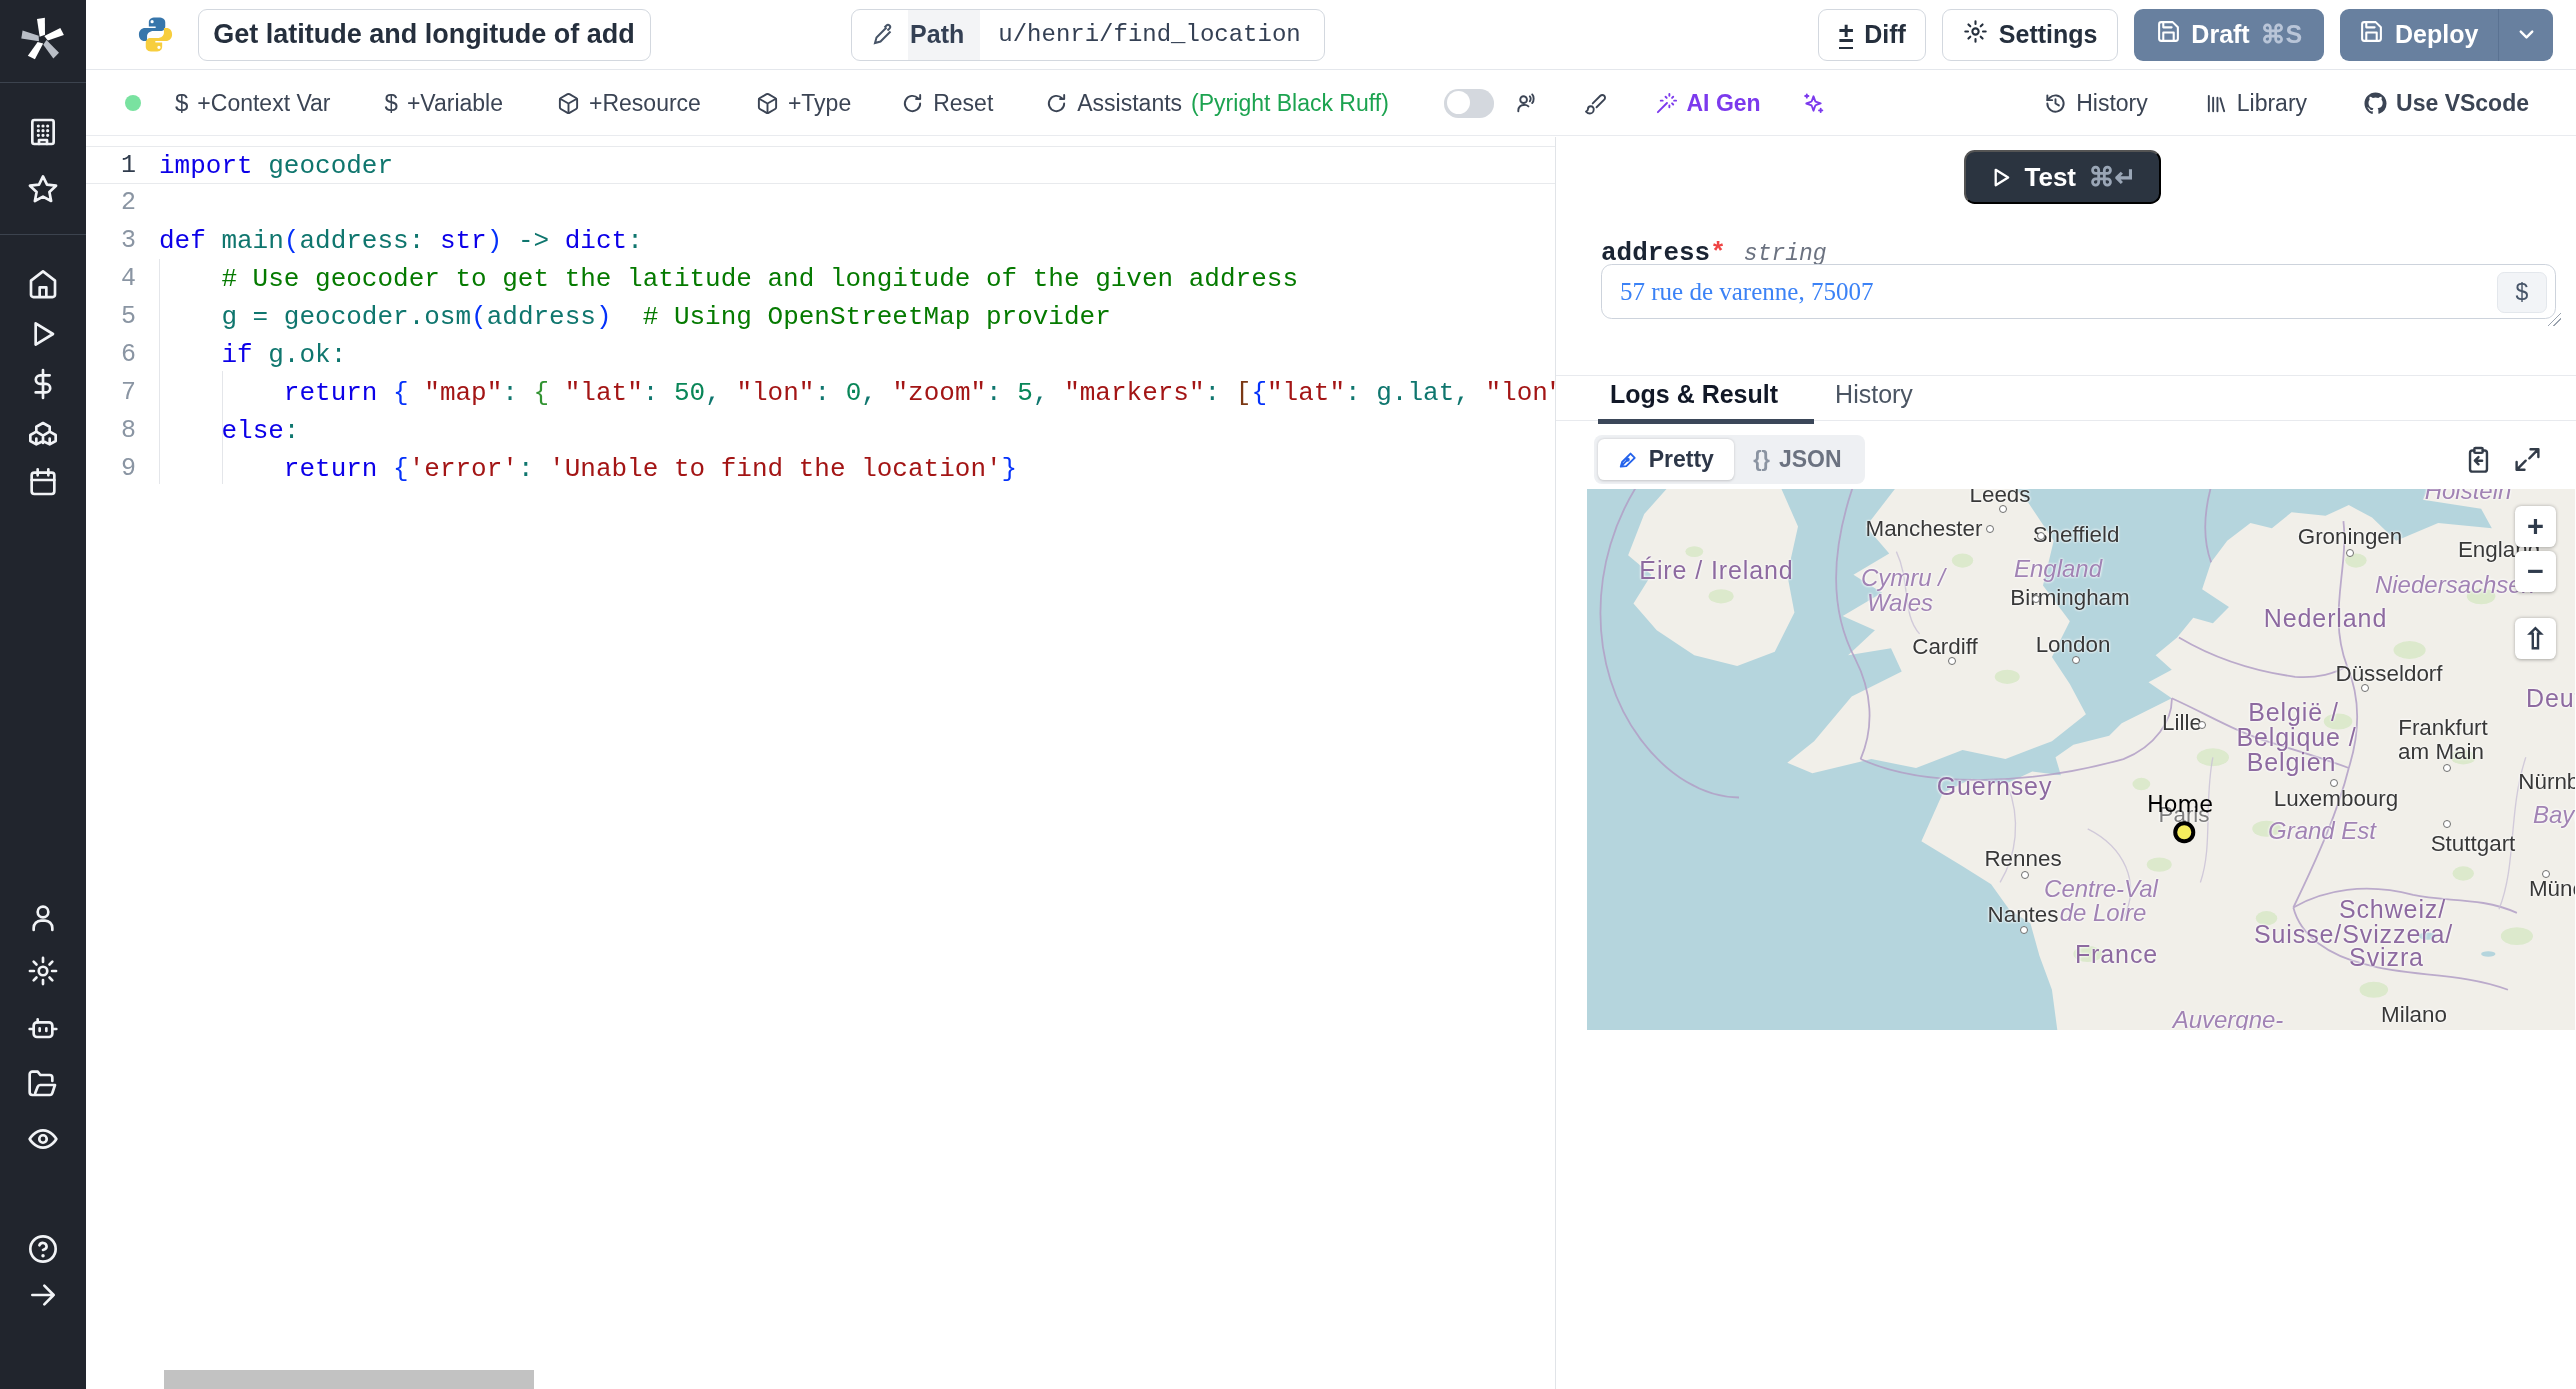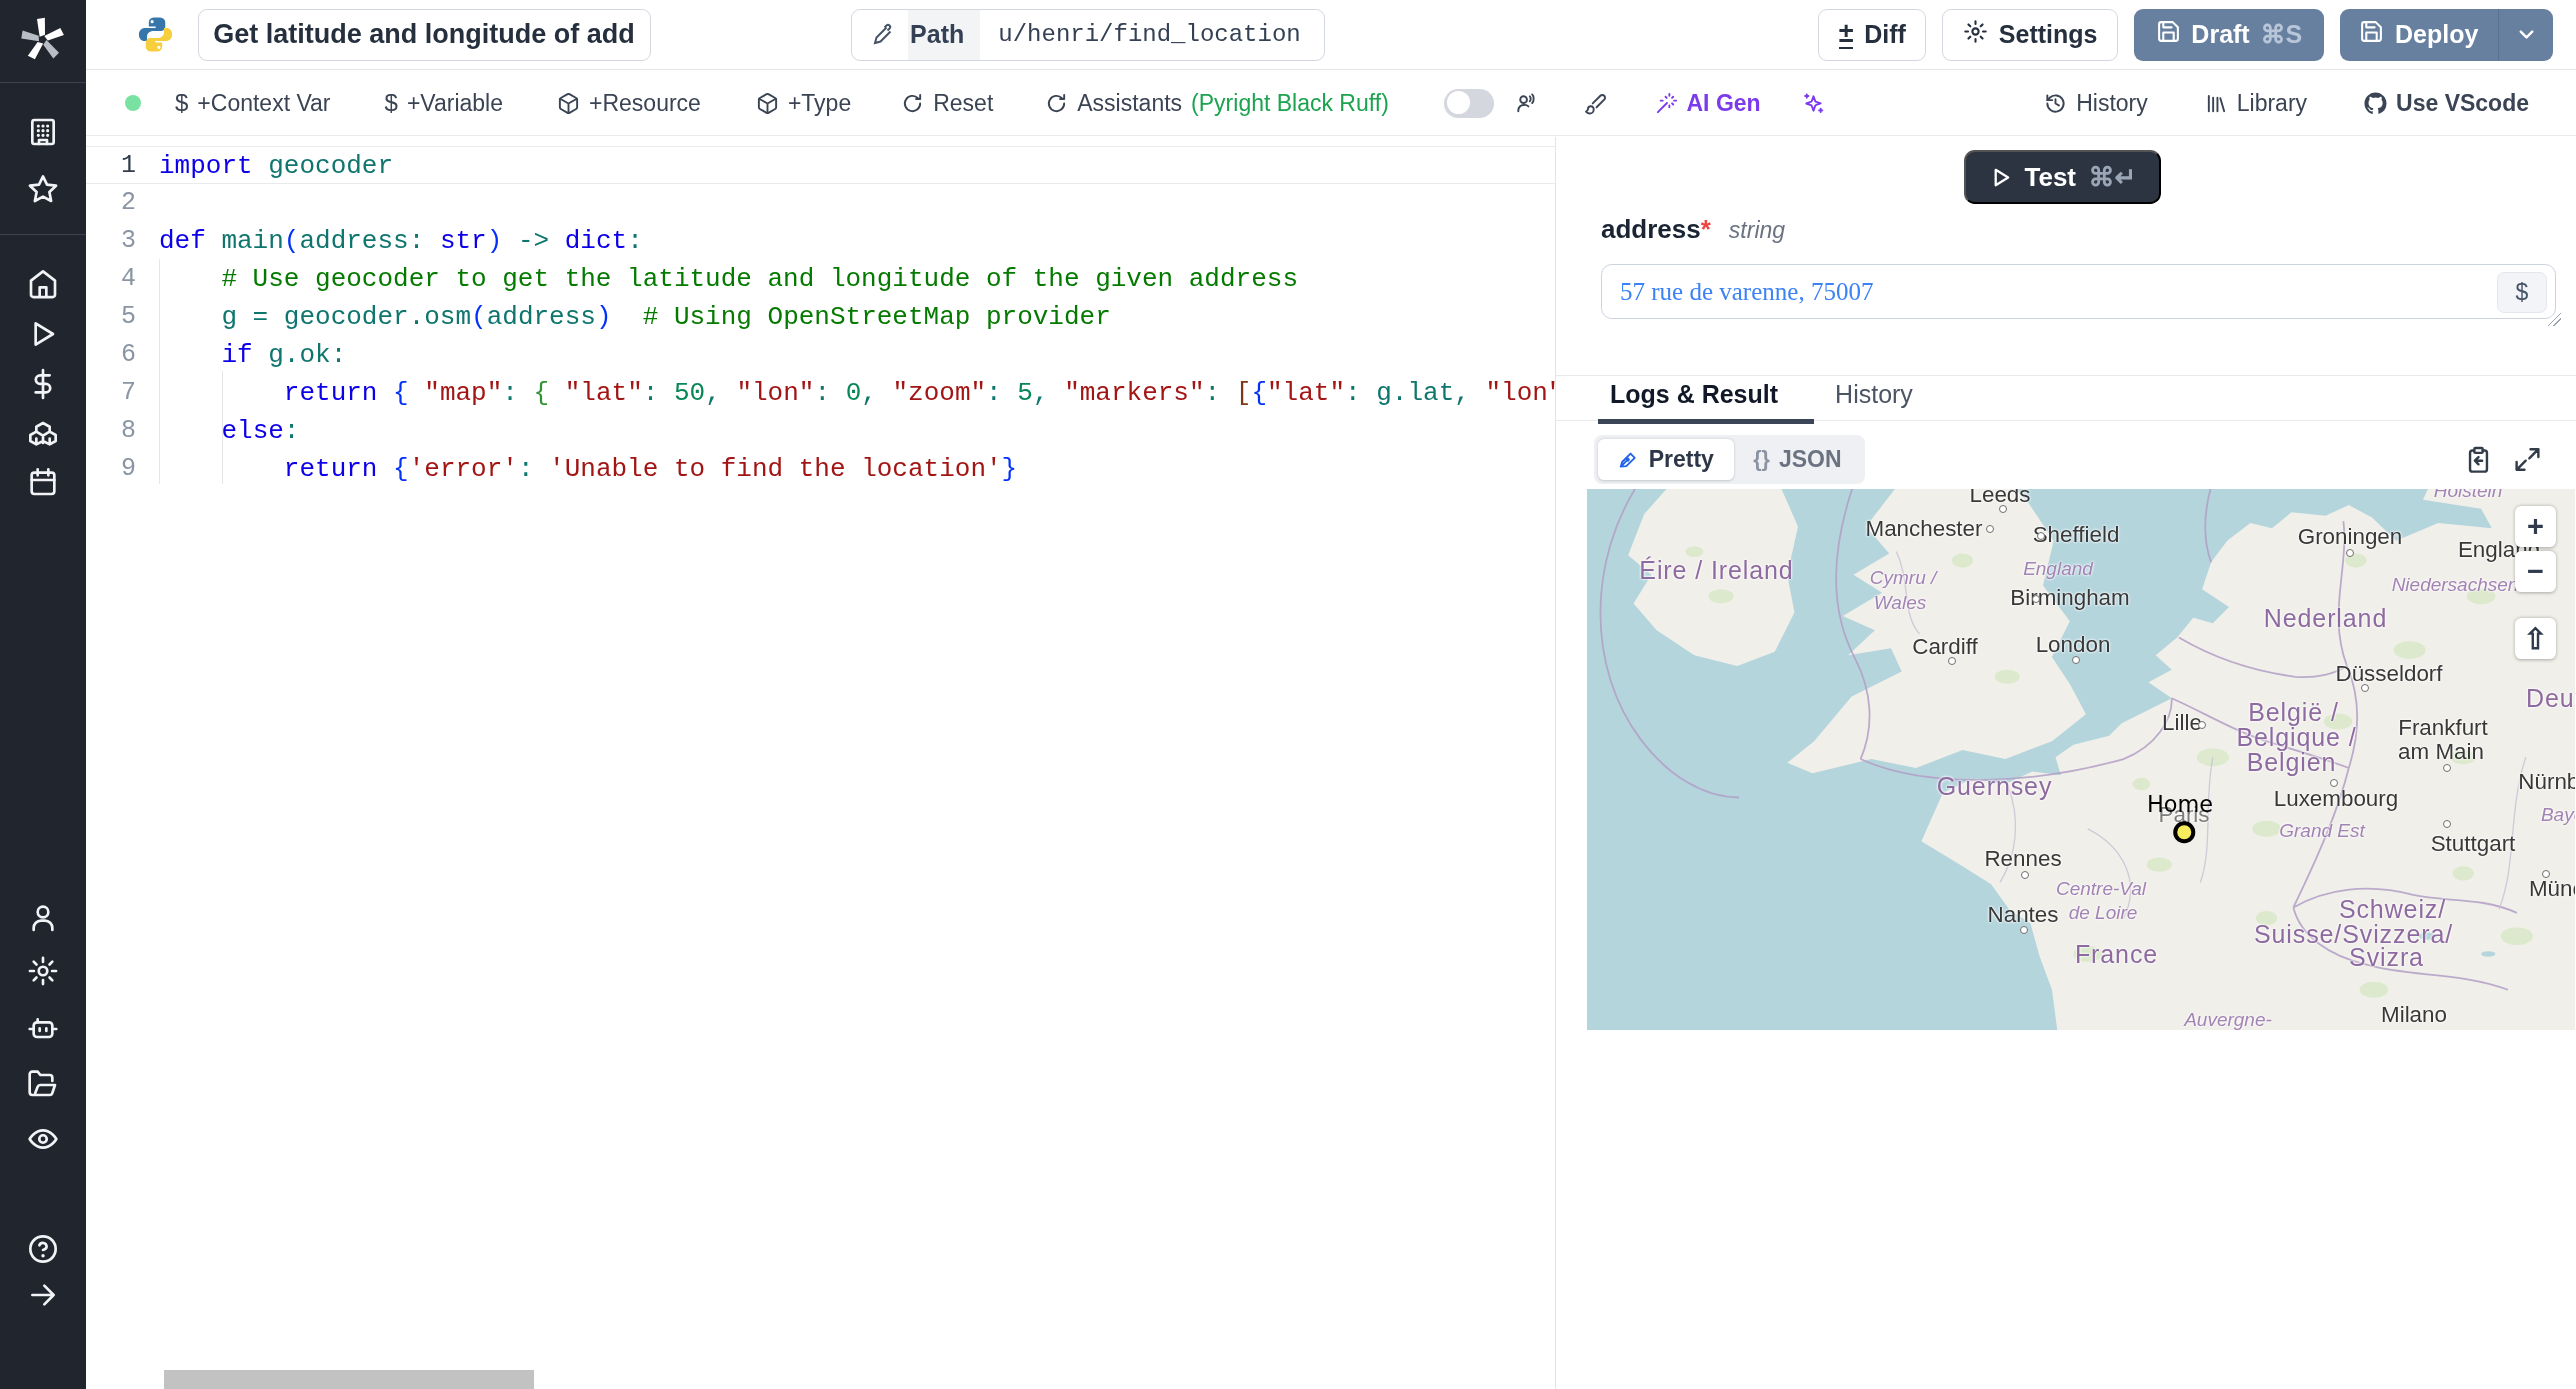--- a/index.html
+++ b/index.html
@@ -67,21 +67,21 @@
   .indent-guide { position:absolute; width:0.9px; background:#e4e6ea; }
   .hscrollbar { position:absolute; left:78px; bottom:0.9px; width:370px; height:19px; background:#c2c2c2; cursor:pointer; }
 
   
   .rpanel { position:absolute; left:1556px; top:137px; width:1020px; height:907px; background:#fff; }
   .run-section { height:239px; border-bottom:0.9px solid #e8eaee; padding:14.3px 19.7px 0 45px; position:relative; }
   .test-btn { position:absolute; left:408px; top:13.4px; height:54px; padding:0 23px; background:#2b3440; border-radius:10.7px;
     display:flex; align-items:center; gap:12.5px; color:#fff; font-size:26px; font-weight:700; cursor:pointer; }
   .test-btn svg { width:23px; height:23px; stroke:#fff; fill:none; stroke-width:2.4; stroke-linejoin:round; }
   .test-shortcut { color:#9aa6b6; font-weight:700; }
-  .field-row { position:absolute; left:45px; top:77px; display:flex; align-items:baseline; gap:18px; }
+  .field-row { position:absolute; left:45px; top:101px; display:flex; align-items:baseline; gap:18px;font-family:Liberation Mono, monospace; }
   .field-name { font-size:26px; font-weight:800; color:#1a2433; }
   .req { color:#ef4444; }
   .field-type { font-size:23px; font-style:italic; color:#6b7280; }
   .arg-input { position:absolute; left:45px; top:127px; width:955px; height:55px; border:0.9px solid #cdd3dc; border-radius:10.7px; background:#fff; }
   .arg-input input { width:787px; height:100%; border:none; outline:none; padding:0 18px; font-size:25px; color:#3b82f6; font-family:Liberation Serif, serif; background:transparent; }
   .var-chip { position:absolute; right:8px; top:7.2px; width:50px; height:41px; background:#f2f4f7; border:0.9px solid #e3e7ec; border-radius:7.2px;
     display:flex; align-items:center; justify-content:center; font-size:23px; color:#475569; cursor:pointer; }
   .resize-handle { position:absolute; right:-6.3px; bottom:-8px; width:14.3px; height:14.3px;
     background:linear-gradient(135deg, transparent 0 50%, #9aa3af 50% 55%, transparent 55% 70%, #9aa3af 70% 75%, transparent 75%); }
   .rtabs { height:45px; border-bottom:1.8px solid #e8eaee; display:flex; align-items:flex-end; gap:57px; padding-left:54px; font-size:25px; }
@@ -96,21 +96,21 @@
   .braces { font-weight:700; color:#8a93a1; font-size:21.5px; }
   .result-icons { margin-left:auto; display:flex; gap:19.7px; color:#333c49; }
   .result-icons svg { width:29px; height:29px; stroke:currentColor; fill:none; stroke-width:2; stroke-linecap:round; stroke-linejoin:round; cursor:pointer; }
 
   
   .map { position:relative; margin-left:31px; width:988px; height:541px; overflow:hidden; background:#b5d5dd; cursor:grab; }
   .map svg.geo { position:absolute; left:0; top:0; }
   .ml { position:absolute; transform:translate(-50%,-50%); white-space:nowrap; text-shadow:0 0 2.7px #fff, 0 0 2.7px #fff; }
   .ml.city { font-size:22.4px; color:#383838; }
   .ml.country { font-size:25px; color:#8d6aa0; letter-spacing:0.9px;padding-left:27px; }
-  .ml.region { font-size:19px; font-style:italic; color:#a183b4; }
+  .ml.region { font-size:24px; font-style:italic; color:#a183b4; }
   .ml.paris { font-size:22.4px; color:#7d7d7d; }
   .ml.home { font-size:22.4px; color:#000; z-index:5; text-shadow:none; font-family:"DejaVu Sans",sans-serif; }
   .mdot { position:absolute; width:8px; height:8px; border:1.8px solid #6f6f6f; border-radius:50%; background:#fff; transform:translate(-50%,-50%); }
   .home-marker { position:absolute; left:597px; top:343px; width:21.5px; height:21.5px; border:4.5px solid #000; border-radius:50%;
     background:#f6ed5d; transform:translate(-50%,-50%); z-index:5; }
   .map-ctl { position:absolute; left:928px; width:41px; height:41px; background:#fff; border-radius:6.3px;
     box-shadow:0 0.9px 3.6px rgba(0,0,0,.3); display:flex; align-items:center; justify-content:center;
     font-size:29px; font-weight:700; color:#2f3b4c; cursor:pointer; z-index:6; }
 </style>
 </head>

